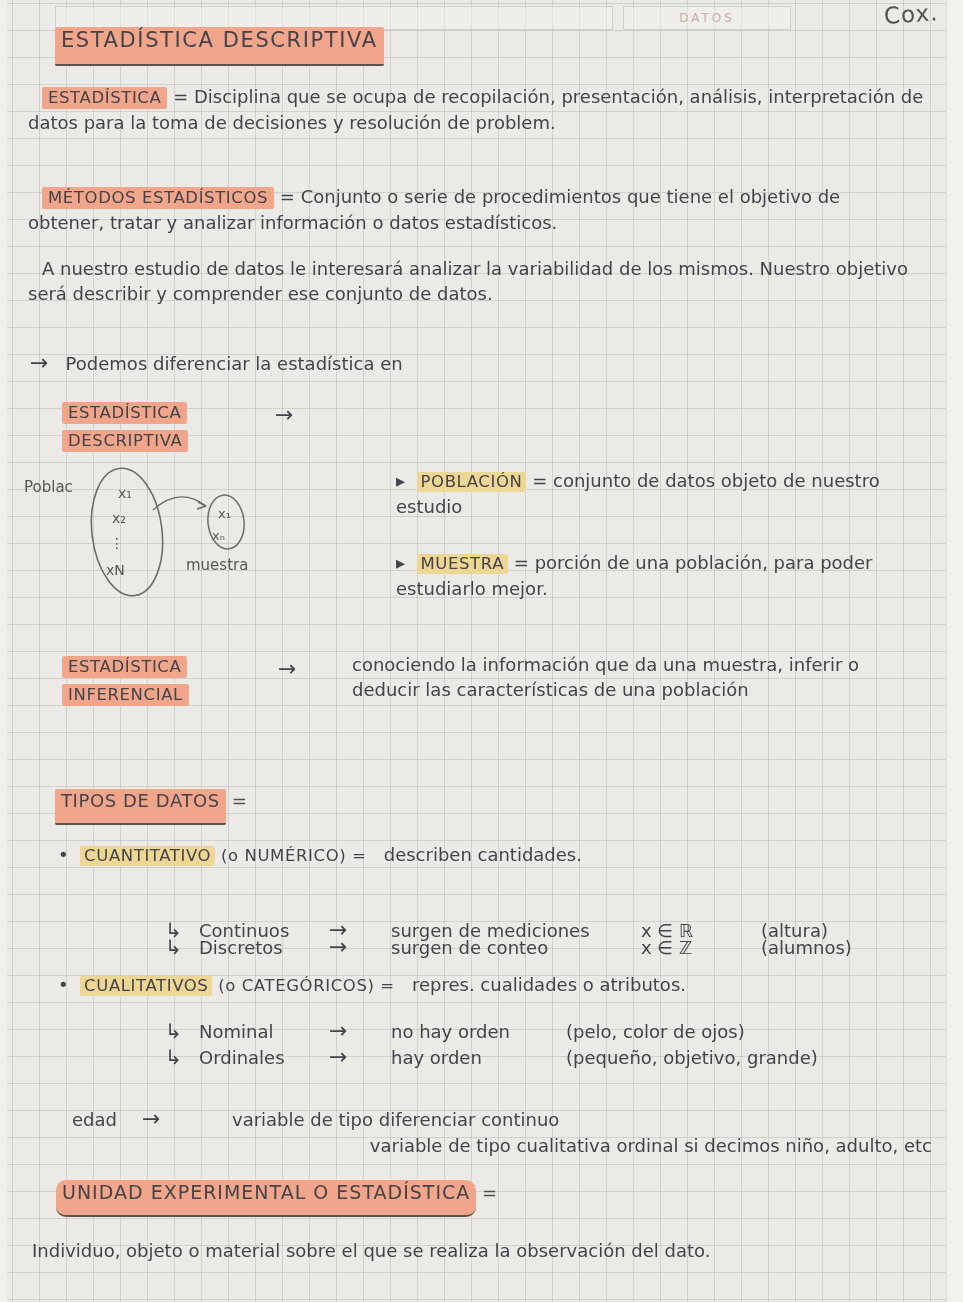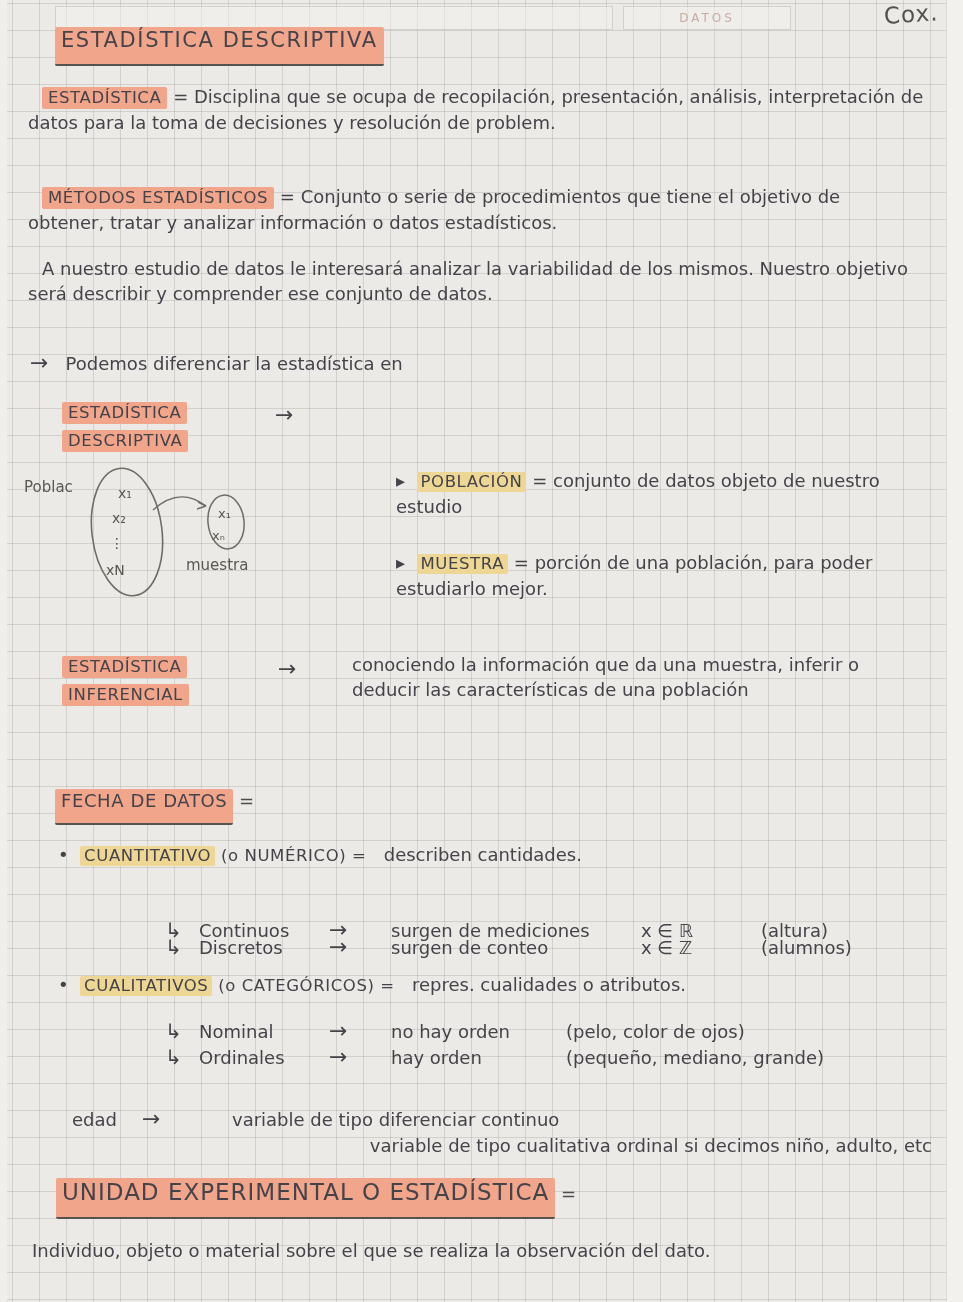--- a/index.html
+++ b/index.html
@@ -109,21 +109,21 @@
   </p>
 
   <div class="abs term-col" style="left:62px; top:652px;">
     <div><span class="hl-o caps">ESTADÍSTICA</span></div>
     <div><span class="hl-o caps">INFERENCIAL</span></div>
   </div>
   <div class="abs big-arrow" style="left:278px; top:656px;">→</div>
   <p class="abs" style="left:352px; top:652px; width:548px;">conociendo la información que da una muestra, inferir o deducir las características de una población</p>
 
   <div class="abs" style="left:55px; top:788px;">
-    <span class="hl-o u caps" style="font-size:18px;">FECHA DE DATOS</span>
+    <span class="hl-o u caps" style="font-size:18px;">TIPOS DE DATOS</span>
     <span class="muted-ink">=</span>
   </div>
 
   <p class="abs" style="left:58px; top:842px; width:860px;">
     <span>•</span>&nbsp;
     <span class="hl-y caps">CUANTITATIVO</span>
     <span class="caps">(o NUMÉRICO) =</span>&nbsp;&nbsp;
     <span>describen cantidades.</span>
   </p>
 
@@ -156,30 +156,30 @@
     <span style="width:130px;">Nominal</span>
     <span style="width:62px;" class="big-arrow">→</span>
     <span style="width:175px;">no hay orden</span>
     <span>(pelo, color de ojos)</span>
   </div>
   <div class="abs row" style="left:165px; top:1044px; width:780px;">
     <span class="hook">↳</span>
     <span style="width:130px;">Ordinales</span>
     <span style="width:62px;" class="big-arrow">→</span>
     <span style="width:175px;">hay orden</span>
-    <span>(pequeño, mediano, grande)</span>
+    <span>(pequeño, objetivo, grande)</span>
   </div>
 
   <div class="abs row" style="left:72px; top:1106px; width:860px;">
     <span style="width:70px;">edad</span>
     <span style="width:90px;" class="big-arrow">→</span>
     <span>variable de tipo diferenciar continuo</span>
   </div>
   <p class="abs" style="left:232px; top:1133px; width:700px;text-align:right;">variable de tipo cualitativa ordinal si decimos niño, adulto, etc</p>
 
   <div class="abs" style="left:56px; top:1180px;">
-    <span class="hl-o u" style="font-size:23px; letter-spacing:1px;">UNIDAD EXPERIMENTAL O ESTADÍSTICA</span>
+    <span class="hl-o u" style="font-size:19px; letter-spacing:1px;border-radius:10px;">UNIDAD EXPERIMENTAL O ESTADÍSTICA</span>
     <span class="muted-ink">=</span>
   </div>
 
   <p class="abs indent" style="left:18px; top:1238px; width:760px;">Individuo, objeto o material sobre el que se realiza la observación del dato.</p>
 
 </div>
 
 </body></html>

